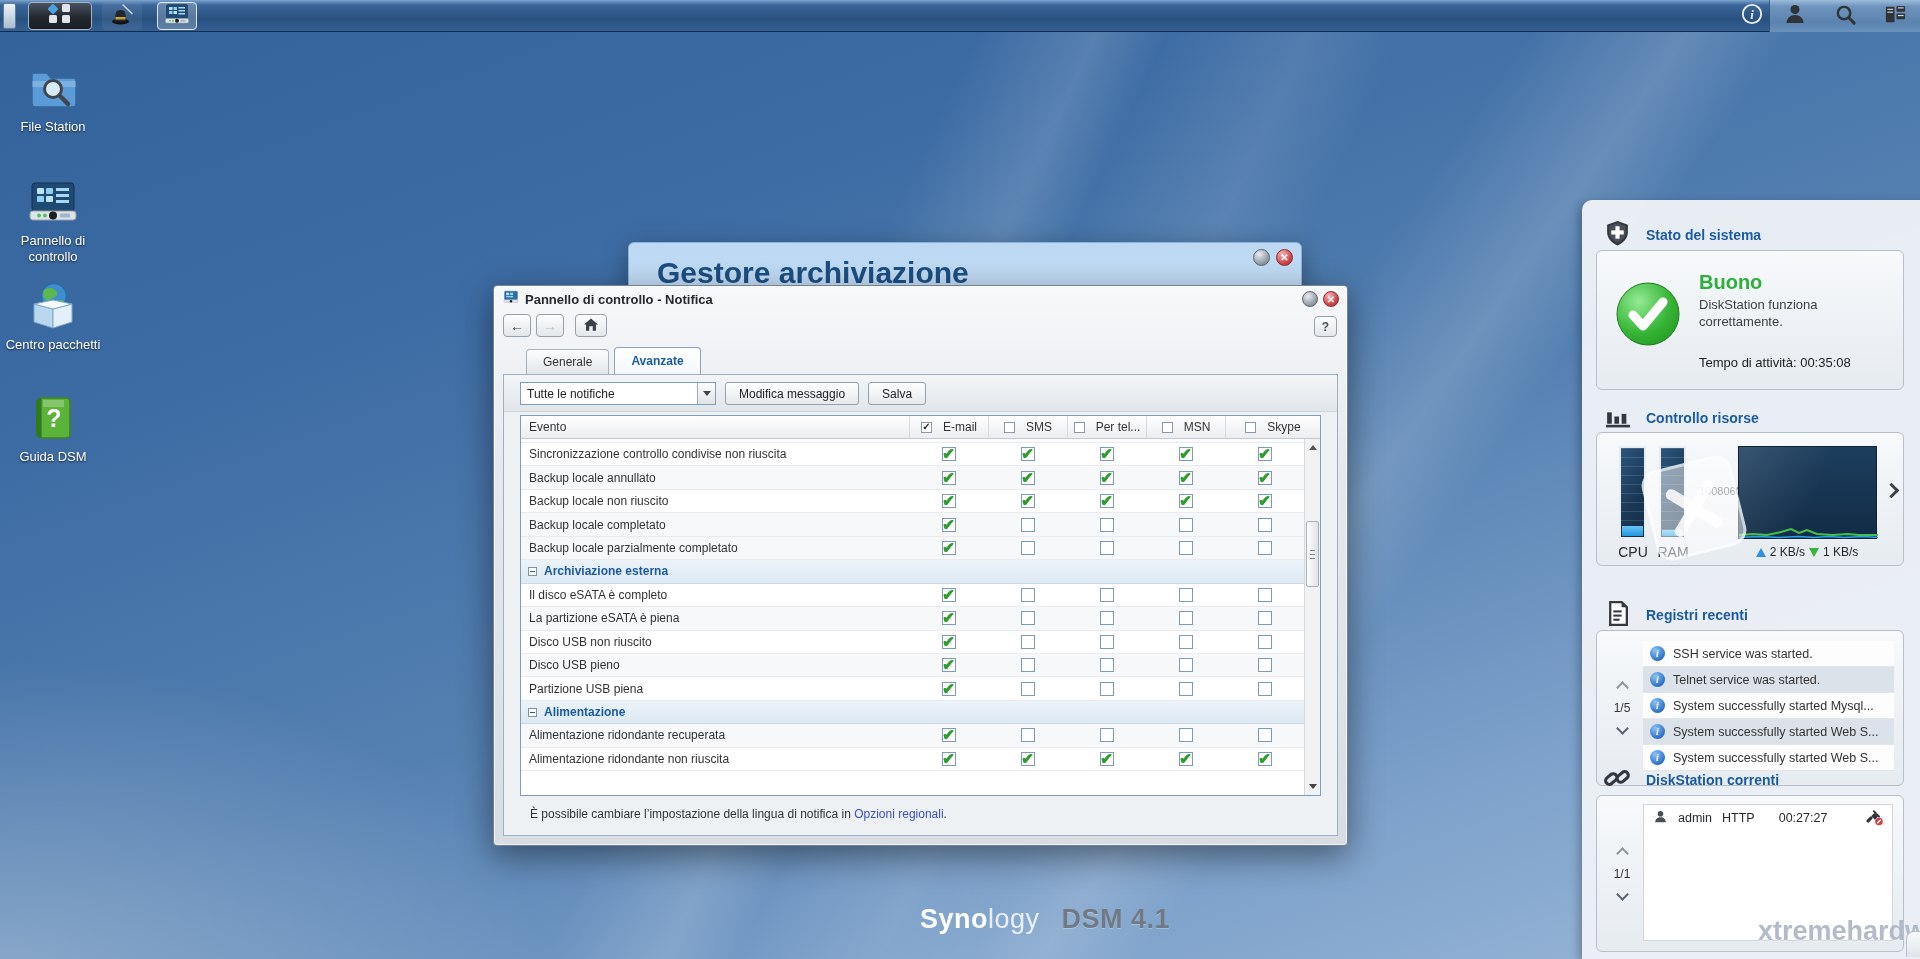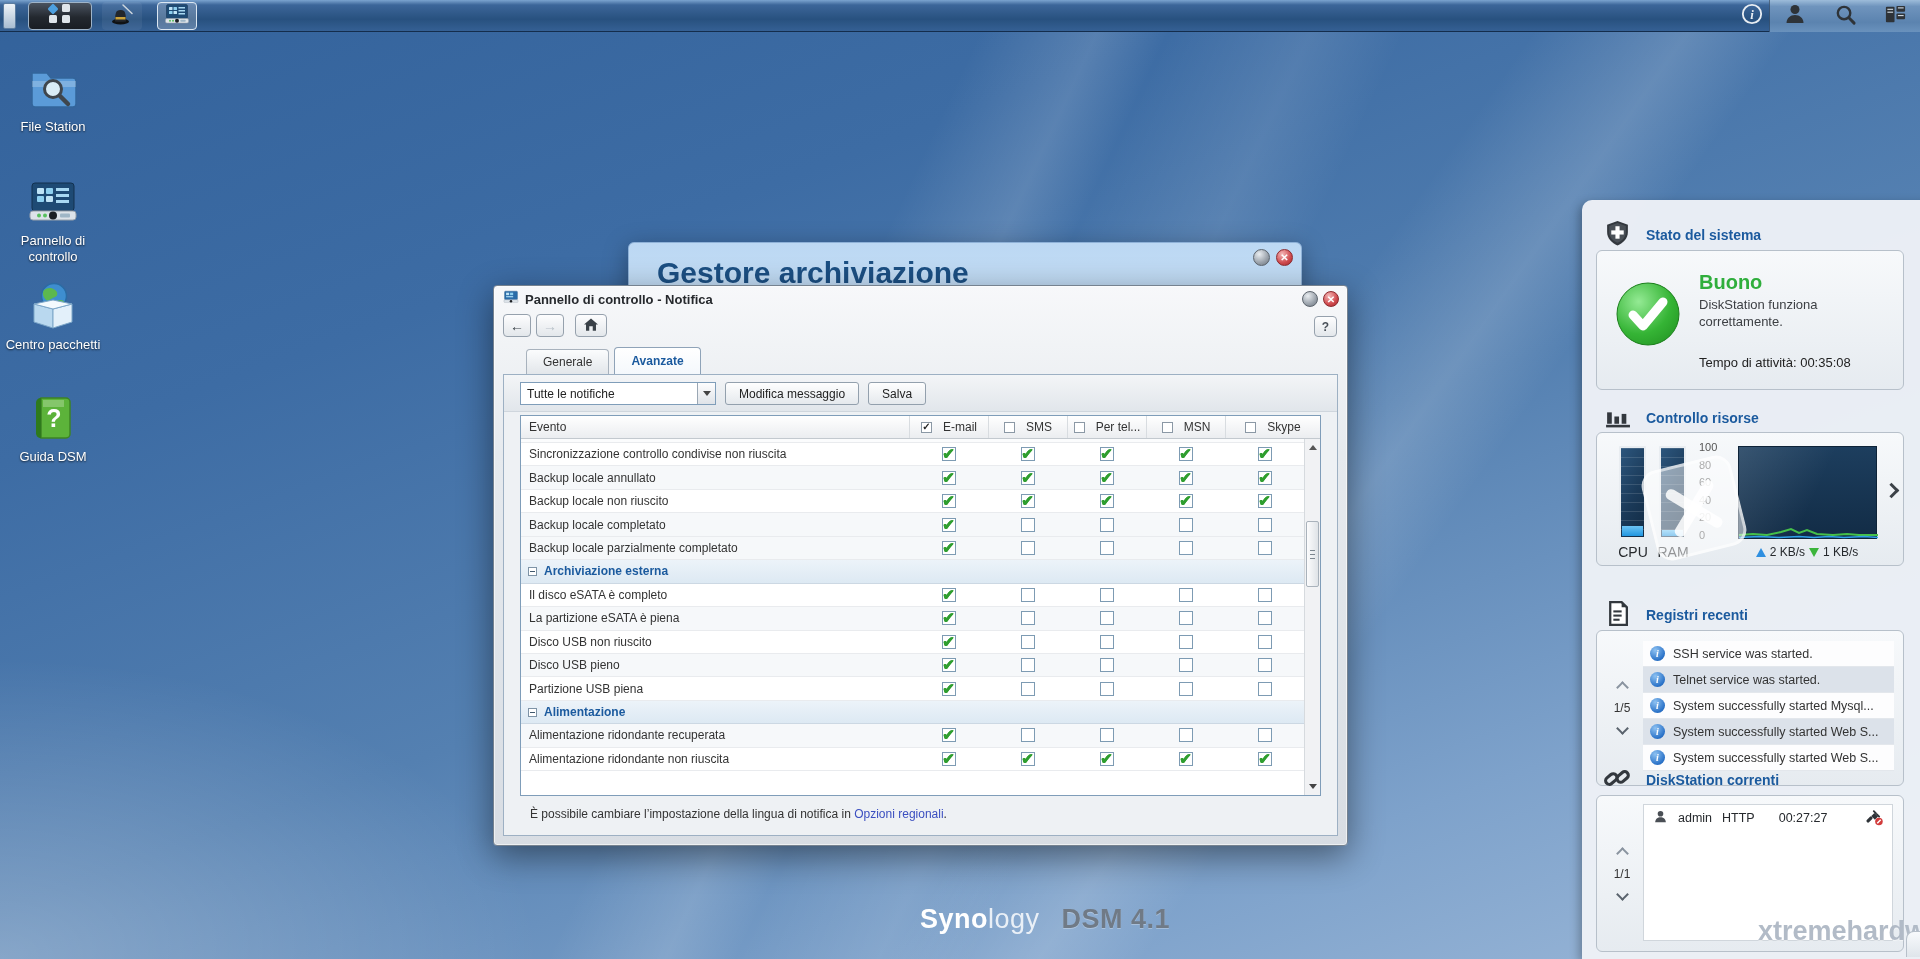--- a/index.html
+++ b/index.html
@@ -133,22 +133,22 @@
   .status-uptime { position:absolute; left:102px; top:104px; font-size:13px; color:#222; }
   .gauge { position:absolute; top:13px; width:27px; height:93px; border:2px solid #e9edf1; border-radius:1px;
     background:
       repeating-linear-gradient(to bottom, rgba(255,255,255,.13) 0 1px, rgba(0,0,0,0) 1px 9px),
       linear-gradient(120deg, #2c567d 0%, #1b3a59 55%, #122b44 100%); }
   .gauge.cpu { left:22px; } .gauge.ram { left:62px; }
   .gauge-fill { position:absolute; left:1px; right:1px; bottom:1px; background:linear-gradient(#6cc4f4,#2196e0); }
   .gauge.cpu .gauge-fill { height:10px; } .gauge.ram .gauge-fill { height:6px; }
   .gauge-label { position:absolute; top:111px; width:60px; text-align:center; font-size:14px; color:#26292d; }
   .gl-cpu { left:6px; } .gl-ram { left:46px; }
-  .axis { position:absolute; left:102px; top:8px; width:34px; height:100px; display:flex; flex-direction:column;
-    justify-content:space-between; align-items:flex-start; font-size:11px; color:#555; }
+  .axis { position:absolute; left:102px; top:8px; width:34px; height:100px; display:flex; flex-direction:row;
+    justify-content:space-between; align-items:center; font-size:11px; color:#555; }
   .netchart { position:absolute; left:141px; top:13px; width:139px; height:93px; border:1px solid #0e2338;
     background:linear-gradient(115deg, rgba(255,255,255,.12), rgba(255,255,255,0) 55%), linear-gradient(#1d3e5e,#122c46); }
   .netchart svg { position:absolute; inset:0; }
   .rates { position:absolute; left:134px; top:112px; width:152px; display:flex; align-items:center; justify-content:center;
     gap:4px; font-size:12px; color:#26292d; }
   .arr { width:0; height:0; border-left:5px solid transparent; border-right:5px solid transparent; }
   .arr.up { border-bottom:9px solid #2f8fe0; } .arr.down { border-top:9px solid #3cb53c; }
   .next-chev { position:absolute; right:6px; top:52px; width:11px; height:11px; border-right:3px solid #3c4248; border-top:3px solid #3c4248; transform:rotate(45deg); }
   .pager { position:absolute; left:6px; top:0; bottom:0; width:38px; display:flex; flex-direction:column; align-items:center; justify-content:center; gap:9px; }
   .chev { width:9px; height:9px; border-left:2px solid #8a94a0; border-top:2px solid #8a94a0; }

